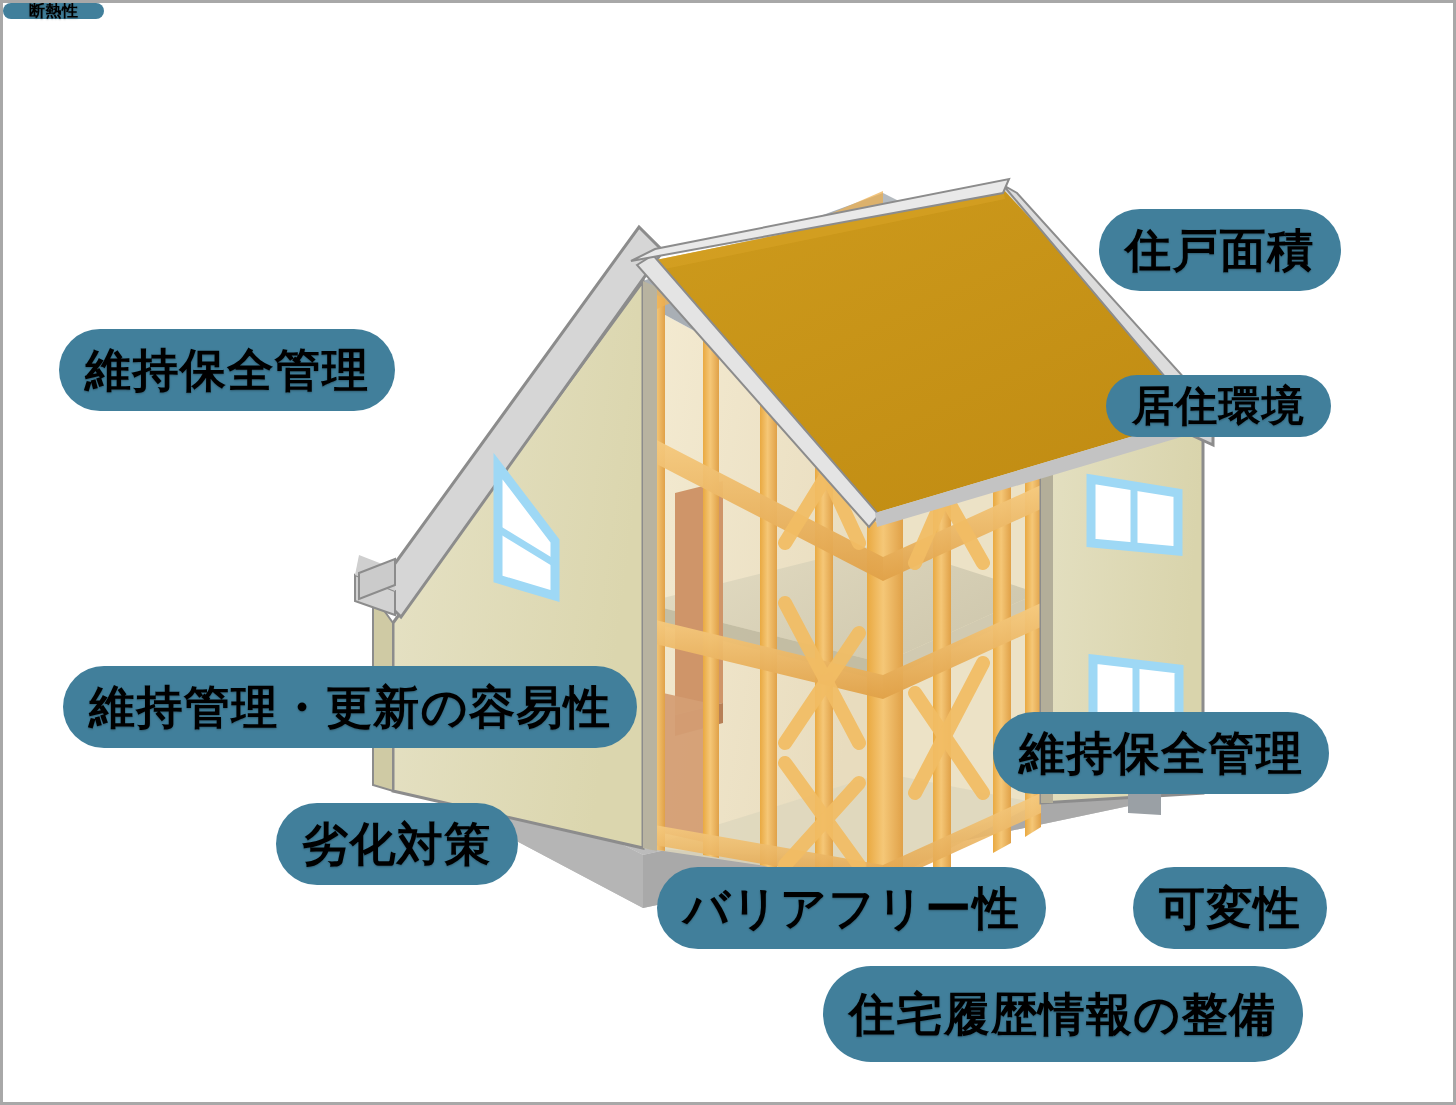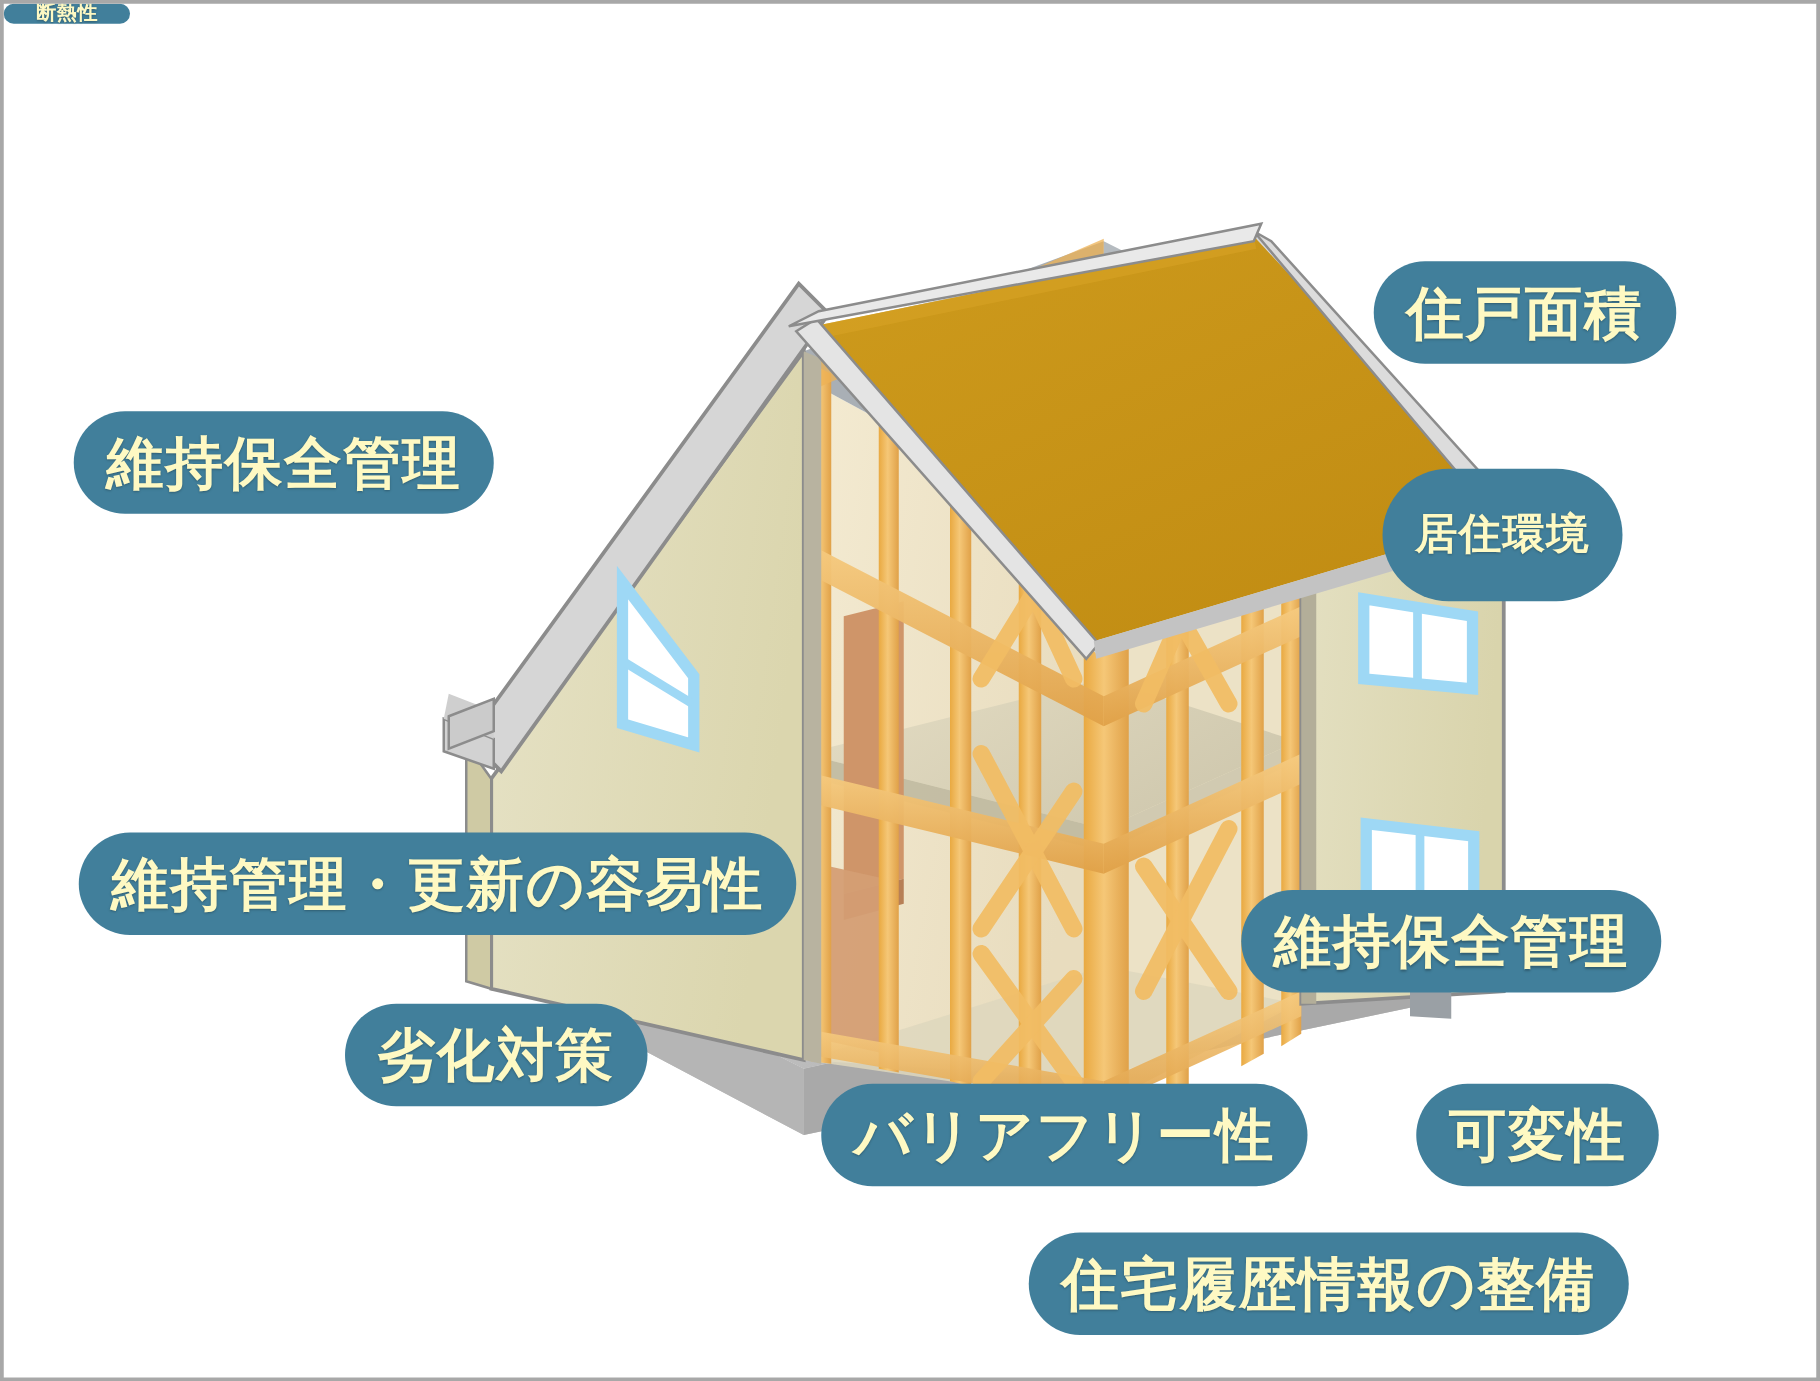--- a/index.html
+++ b/index.html
@@ -29,40 +29,40 @@
 
   
   .badge {
     position: absolute;
     display: flex;
     align-items: center;
     justify-content: center;
     box-sizing: border-box;
     background: #417f9b;
     border-radius: 999px;
-    color: #fef9c3;
+    color: #000000;
     font-weight: bold;
     letter-spacing: 0.03em;
     white-space: nowrap;
     text-shadow: 0 1px 2px rgba(0,0,0,0.28);
     line-height: 1;
     padding: 0 26px;
     z-index: 20;
     user-select: none;
   }
   .badge span { display: block; }
   .b-juko-menseki { left: 1096px; top: 206px; height: 82px;  font-size: 46px; }
   .b-shoene       { left: 56px;   top: 326px; height: 82px;  font-size: 46px; }
-  .b-kyoju        { left: 1103px; top: 372px; height: 106px;  font-size: 34px; font-family: Liberation Serif, serif; }
+  .b-kyoju        { left: 1103px; top: 372px; height: 62px;  font-size: 42px; }
   .b-ijikanri     { left: 60px;   top: 663px; height: 82px;  font-size: 46px; }
   .b-ijihozen     { left: 990px;  top: 709px; height: 82px;  font-size: 46px; }
   .b-rekka        { left: 273px;  top: 800px; height: 82px;  font-size: 46px; }
   .b-barrier      { left: 654px;  top: 864px; height: 82px;  font-size: 46px; }
   .b-kahen        { left: 1130px; top: 864px; height: 82px;  font-size: 46px; align-items: center; }
-  .b-rireki       { left: 820px;  top: 963px; height: 82px;  font-size: 46px; margin-top: 20px; }
+  .b-rireki       { left: 820px;  top: 963px; height: 96px;  font-size: 46px; }
 </style>
 </head>
 <body>
 
 <div id="stage">
 
   <svg id="house-illustration" viewBox="0 0 1456 1105">
 
     <defs>
       <linearGradient id="gTimberV" x1="0" y1="0" x2="1" y2="0">

